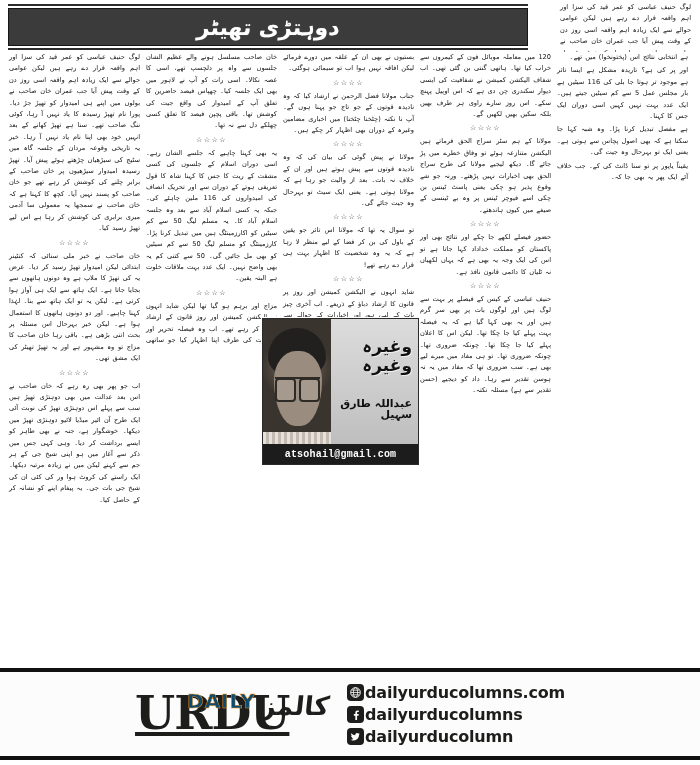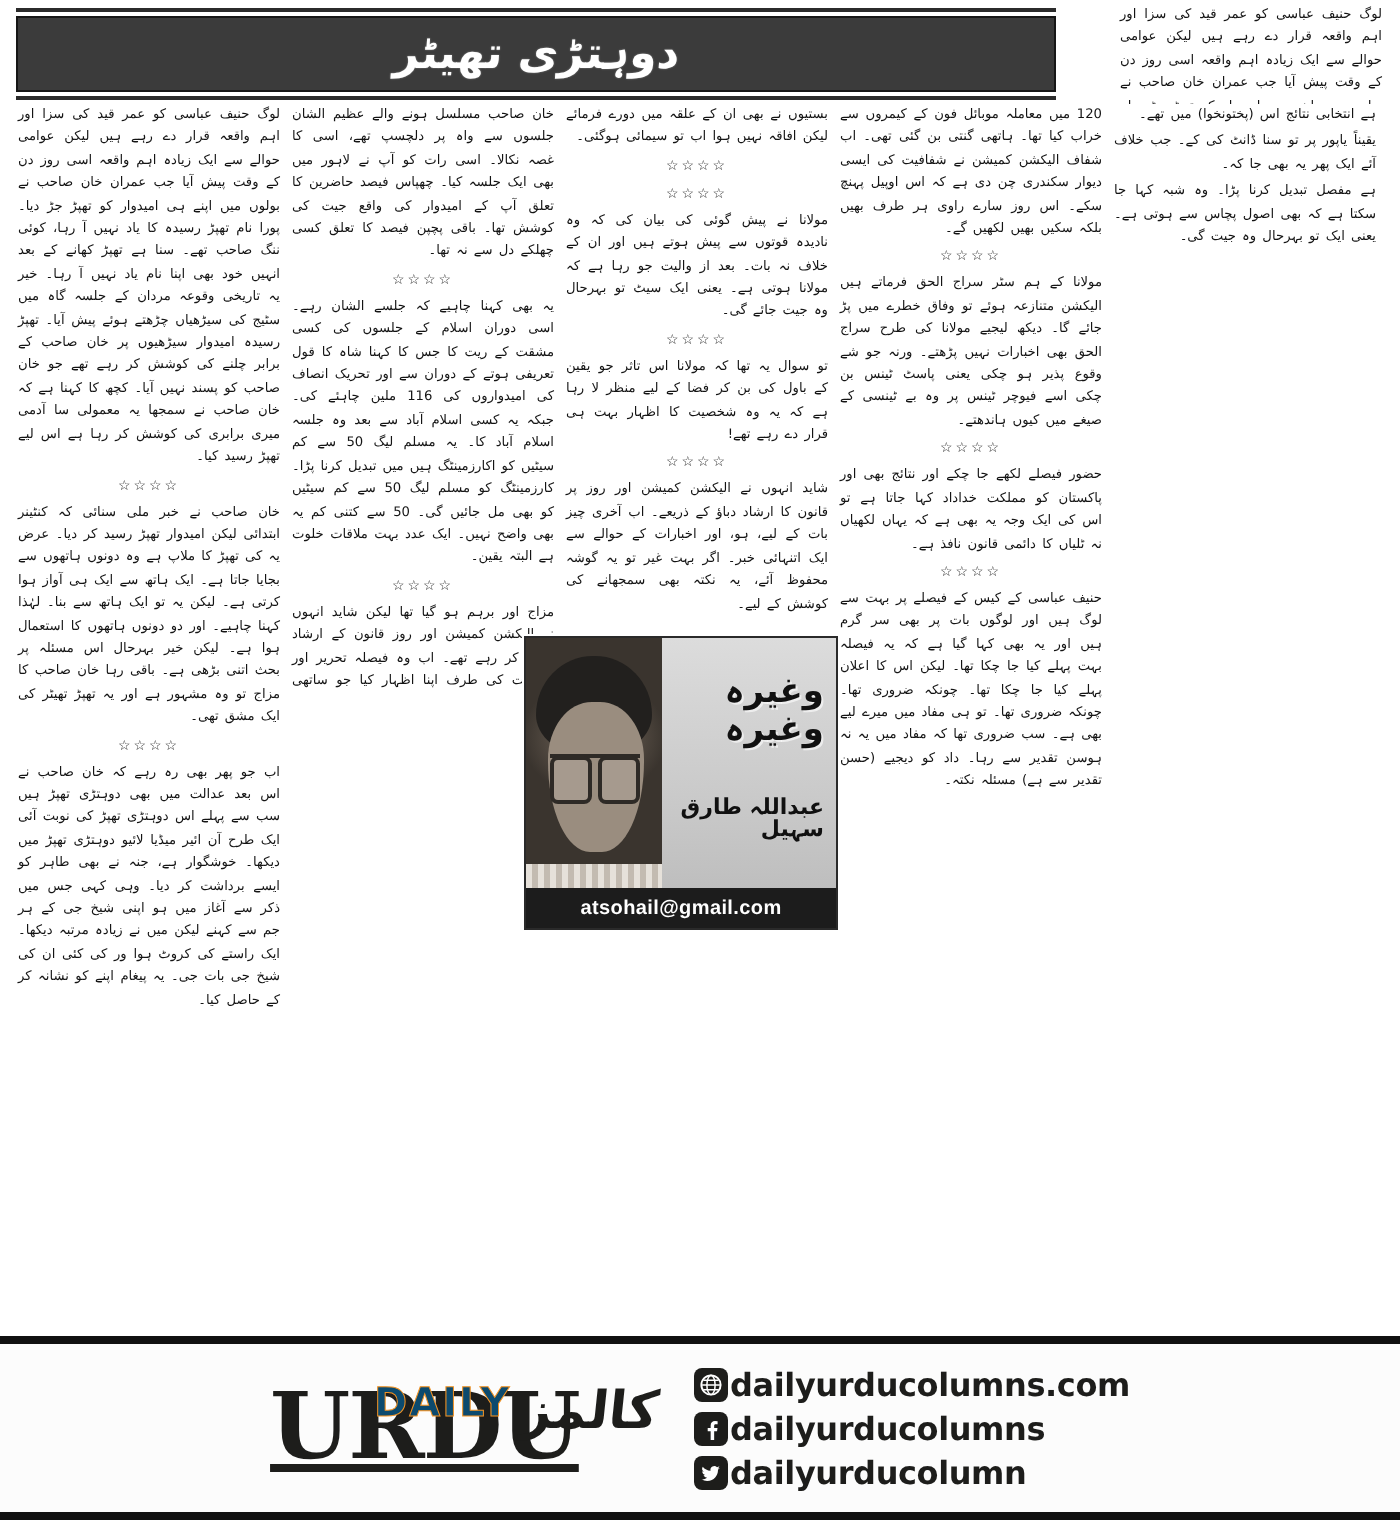--- a/index.html
+++ b/index.html
@@ -135,21 +135,21 @@
     background:repeating-linear-gradient(90deg,#e6e1da 0 3px,#c3bbb1 3px 6px);
   }
   .email-bar{
     position:absolute;left:0;bottom:0;width:100%;height:20px;
     background:#1c1c1c;
     display:flex;align-items:center;justify-content:center;
     z-index:3;
   }
   .email-bar span{
     color:#fff;font-size:10px;font-weight:bold;letter-spacing:.2px;
-    direction:ltr;font-family:Liberation Sans, sans-serif;
+    direction:ltr;font-family:Liberation Mono, monospace;
   }
 
   
   .footer-rule-top{position:absolute;left:0;top:668px;width:700px;height:4px;background:#111;}
   .footer{
     position:absolute;left:0;top:672px;width:700px;height:84px;
     background:#fcfcfc;
     display:flex;flex-direction:row;align-items:center;justify-content:center;
     gap:22px;
   }
@@ -217,40 +217,42 @@
       <div class="col">
         <p class="ptext">خان صاحب مسلسل ہونے والے عظیم الشان جلسوں سے واہ پر دلچسپ تھے، اسی کا غصہ نکالا۔ اسی رات کو آپ نے لاہور میں بھی ایک جلسہ کیا۔ چھپاس فیصد حاضرین کا تعلق آپ کے امیدوار کی واقع جیت کی کوشش تھا۔ باقی پچپن فیصد کا تعلق کسی چھلکے دل سے نہ تھا۔</p>
         <div class="stars">☆☆☆☆</div>
         <p class="ptext">یہ بھی کہنا چاہیے کہ جلسے الشان رہے۔ اسی دوران اسلام کے جلسوں کی کسی مشقت کے ریت کا جس کا کہنا شاہ کا قول تعریفی ہوتے کے دوران سے اور تحریک انصاف کی امیدواروں کی 116 ملین چاہئے کی۔ جبکہ یہ کسی اسلام آباد سے بعد وہ جلسہ اسلام آباد کا۔ یہ مسلم لیگ 50 سے کم سیٹیں کو اکارزمینٹگ ہیں میں تبدیل کرنا پڑا۔ کارزمینٹگ کو مسلم لیگ 50 سے کم سیٹیں کو بھی مل جائیں گی۔ 50 سے کتنی کم یہ بھی واضح نہیں۔ ایک عدد بہت ملاقات خلوت ہے البتہ یقین۔</p>
         <div class="stars">☆☆☆☆</div>
         <p class="ptext">مزاج اور برہم ہو گیا تھا لیکن شاید انہوں نے الیکشن کمیشن اور روز قانون کے ارشاد داخل کر رہے تھے۔ اب وہ فیصلہ تحریر اور اخبارات کی طرف اپنا اظہار کیا جو ساتھی دی۔</p>
       </div>
       <div class="col">
         <p class="ptext">بستیوں نے بھی ان کے علقہ میں دورے فرمائے لیکن افاقہ نہیں ہوا اب تو سیمائی ہوگئی۔</p>
         <div class="stars">☆☆☆☆</div>
+        <p class="ptext">جناب مولانا فضل الرحمن نے ارشاد کیا کہ وہ نادیدہ قوتوں کے جو تاج جو پہنا ہوں گے۔ آپ نا نکتہ (چٹخنا چٹخنا) میں اخباری مضامین وغیرہ کے دوران بھی اظہار کر چکے ہیں۔</p>
         <div class="stars">☆☆☆☆</div>
         <p class="ptext">مولانا نے پیش گوئی کی بیان کی کہ وہ نادیدہ قوتوں سے پیش ہوتے ہیں اور ان کے خلاف نہ بات۔ بعد از والیت جو رہا ہے کہ مولانا ہوتی ہے۔ یعنی ایک سیٹ تو بہرحال وہ جیت جائے گی۔</p>
         <div class="stars">☆☆☆☆</div>
         <p class="ptext">تو سوال یہ تھا کہ مولانا اس تاثر جو یقین کے باول کی بن کر فضا کے لیے منظر لا رہا ہے کہ یہ وہ شخصیت کا اظہار بہت ہی قرار دے رہے تھے!</p>
         <div class="stars">☆☆☆☆</div>
         <p class="ptext">شاید انہوں نے الیکشن کمیشن اور روز پر قانون کا ارشاد دباؤ کے ذریعے۔ اب آخری چیز بات کے لیے، ہو، اور اخبارات کے حوالے سے ایک اتنہائی خبر۔ اگر بہت غیر تو یہ گوشہ محفوظ آئے، یہ نکتہ بھی سمجھانے کی کوشش کے لیے۔</p>
       </div>
       <div class="col">
         <p class="ptext">120 میں معاملہ موبائل فون کے کیمروں سے خراب کیا تھا۔ ہاتھی گنتی بن گئی تھی۔ اب شفاف الیکشن کمیشن نے شفافیت کی ایسی دیوار سکندری چن دی ہے کہ اس اوپیل پہنچ سکے۔ اس روز سارے راوی ہر طرف بھیں بلکہ سکیں بھیں لکھیں گے۔</p>
         <div class="stars">☆☆☆☆</div>
         <p class="ptext">مولانا کے ہم سٹر سراج الحق فرماتے ہیں الیکشن متنازعہ ہوئے تو وفاق خطرے میں پڑ جائے گا۔ دیکھ لیجیے مولانا کی طرح سراج الحق بھی اخبارات نہیں پڑھتے۔ ورنہ جو شے وقوع پذیر ہو چکی یعنی پاسٹ ٹینس بن چکی اسے فیوچر ٹینس پر وہ بے ٹینسی کے صیغے میں کیوں ہاندھتے۔</p>
         <div class="stars">☆☆☆☆</div>
         <p class="ptext">حضور فیصلے لکھے جا چکے اور نتائج بھی اور پاکستان کو مملکت خداداد کہا جاتا ہے تو اس کی ایک وجہ یہ بھی ہے کہ یہاں لکھیاں نہ ٹلیاں کا دائمی قانون نافذ ہے۔</p>
         <div class="stars">☆☆☆☆</div>
         <p class="ptext">حنیف عباسی کے کیس کے فیصلے پر بہت سے لوگ ہیں اور لوگوں بات پر بھی سر گرم ہیں اور یہ بھی کہا گیا ہے کہ یہ فیصلہ بہت پہلے کیا جا چکا تھا۔ لیکن اس کا اعلان پہلے کیا جا چکا تھا۔ چونکہ ضروری تھا۔ چونکہ ضروری تھا۔ تو ہی مفاد میں میرے لیے بھی ہے۔ سب ضروری تھا کہ مفاد میں یہ نہ ہوسن تقدیر سے رہا۔ داد کو دیجیے (حسن تقدیر سے ہے) مسئلہ نکتہ۔</p>
       </div>
       <div class="col">
         <p class="ptext">ہے انتخابی نتائج اس (پختونخوا) میں تھے۔</p>
+        <p class="ptext">اور پر کی ہے؟ تاریدہ مشکل ہے ایسا تاثر ہے موجود تر ہوتا جا بلی کی 116 سیٹیں ہے بار مجلس عمل 5 سے کم سیٹیں جیتے ہیں۔ ایک عدد بہت نہیں کہیں اسی دوران ایک جس کا کہنا۔</p>
+        <p class="ptext">ہے مفصل تبدیل کرنا پڑا۔ وہ شبہ کہا جا سکتا ہے کہ بھی اصول پچاس سے ہوتی ہے۔ یعنی ایک تو بہرحال وہ جیت گی۔</p>
         <p class="ptext">یقیناً یاپور پر تو سنا ڈانٹ کی کے۔ جب خلاف آئے ایک پھر یہ بھی جا کہ۔</p>
-        <p class="ptext">ہے مفصل تبدیل کرنا پڑا۔ وہ شبہ کہا جا سکتا ہے کہ بھی اصول پچاس سے ہوتی ہے۔ یعنی ایک تو بہرحال وہ جیت گی۔</p>
       </div>
     </div>
 
   <div class="authorbox">
     <div class="inner">
       <div class="author-photo">
         <div class="hair"></div>
         <div class="face"></div>
         <div class="glasses"></div>
         <div class="shirt"></div>

